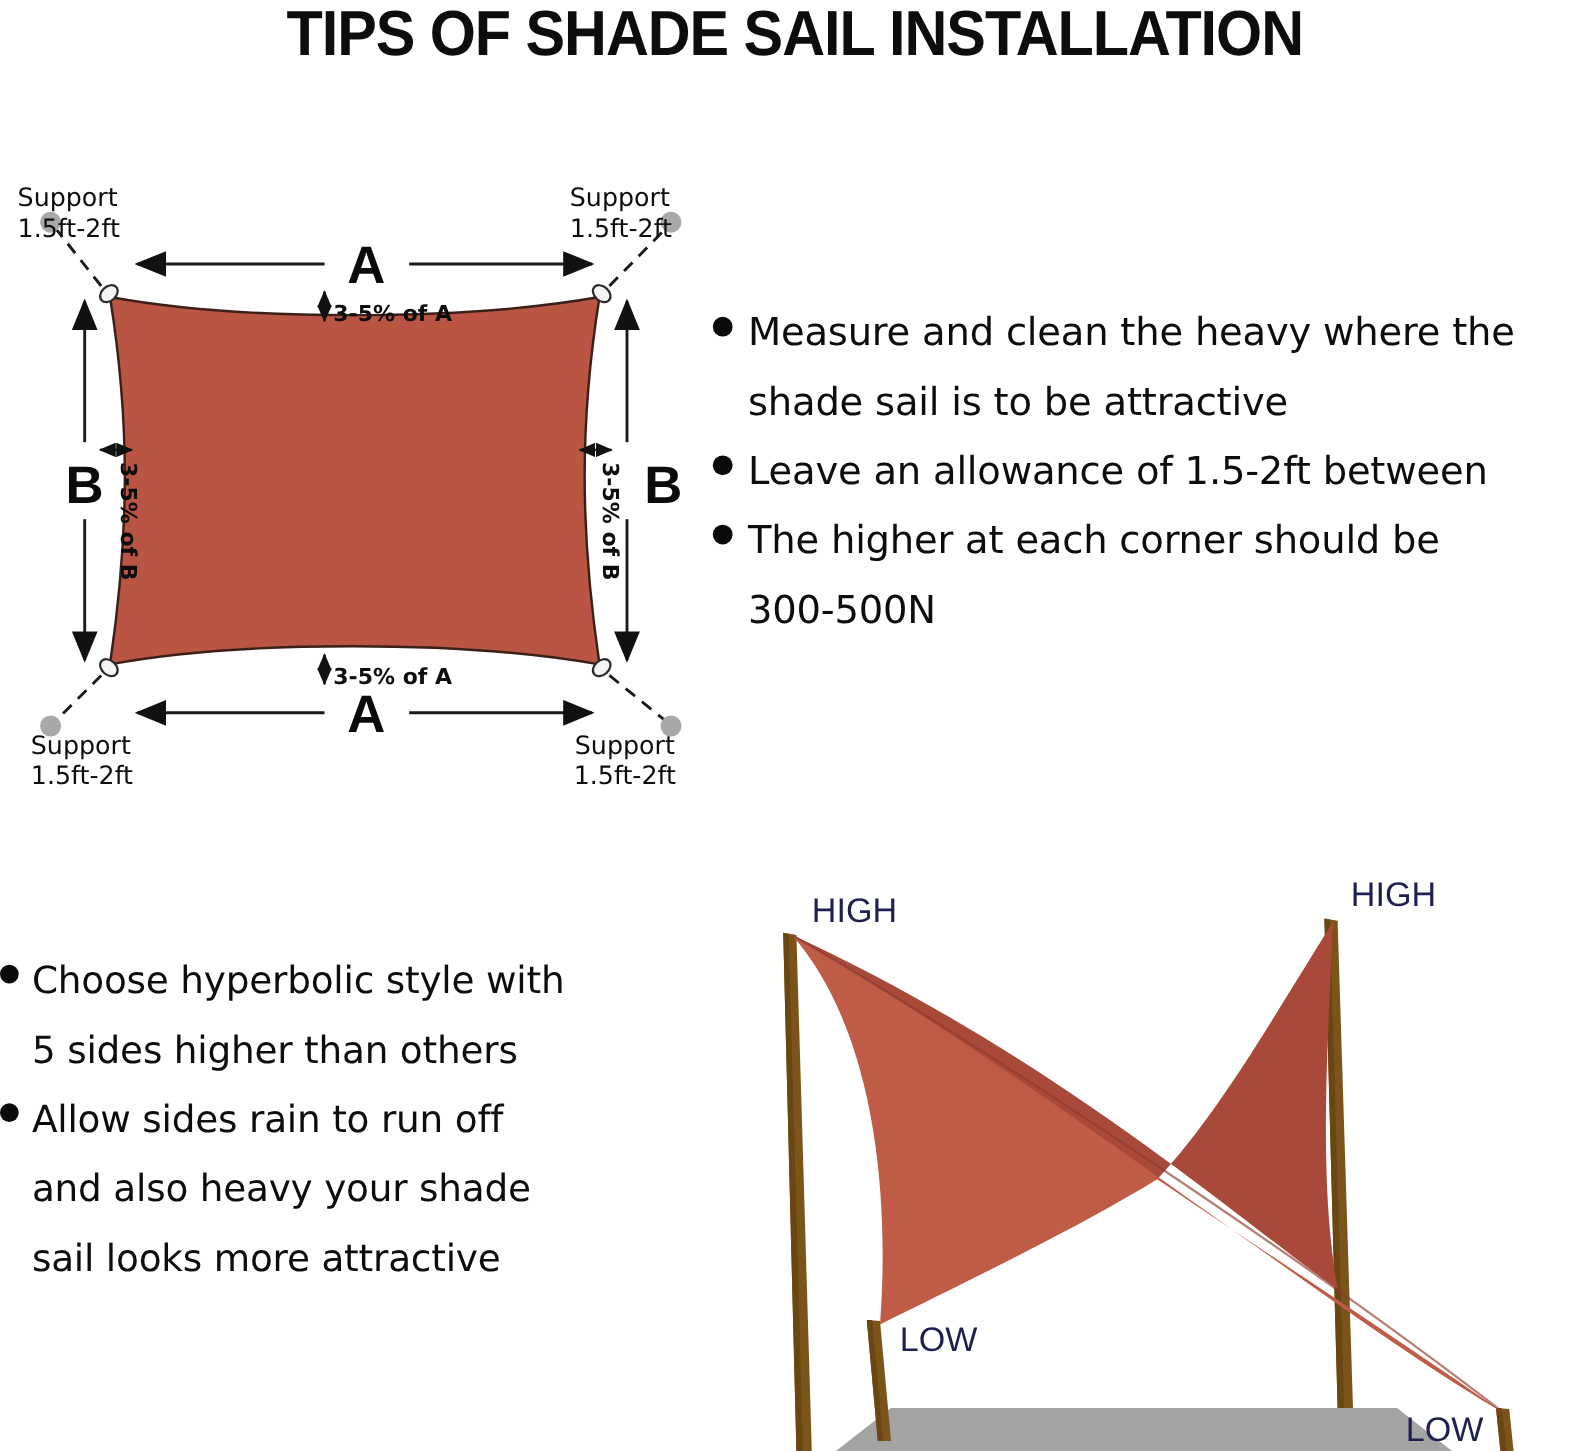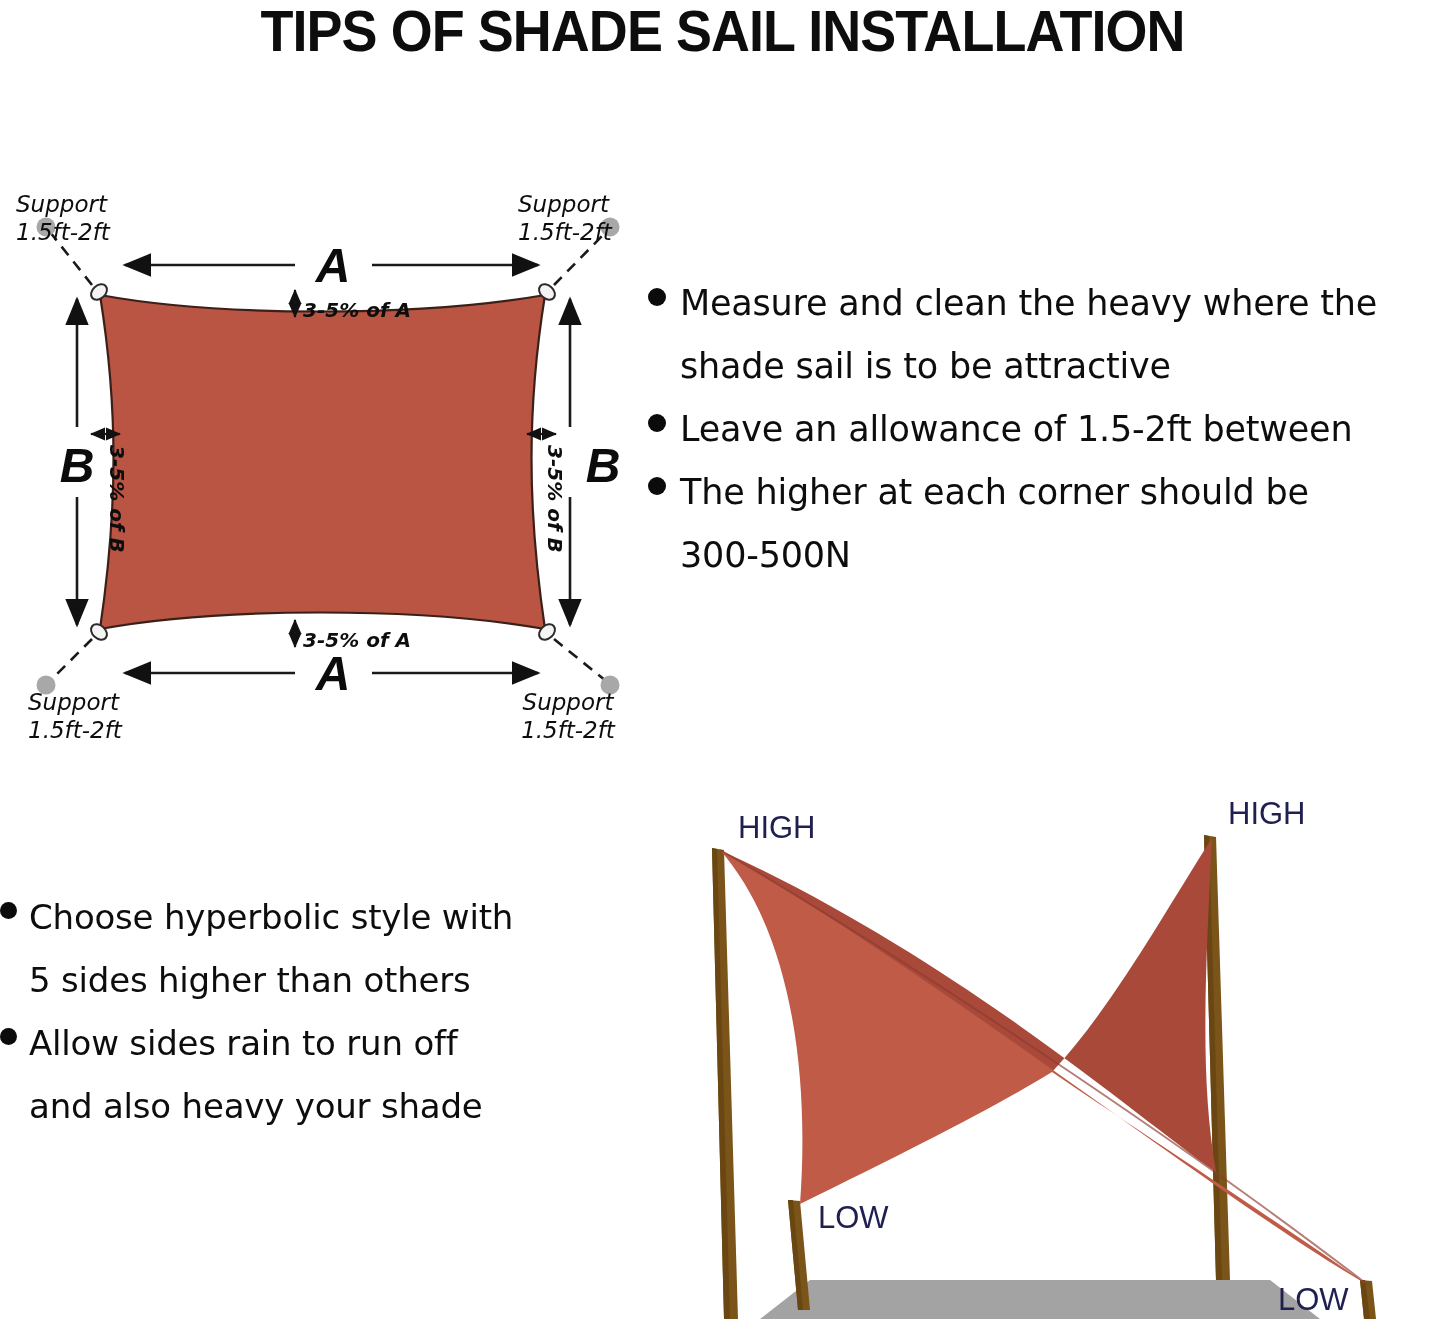--- a/index.html
+++ b/index.html
@@ -32,39 +32,38 @@
     color: #0d0d0d;
     transform: scaleX(0.93);
     transform-origin: center top;
     white-space: nowrap;
   }
 
   
   #rect-diagram {
     position: absolute;
     left: 0px;
-    top: 177px;
+    top: 152px;
     width: 660px;
     height: 570px;
-    font-style: italic;
   }
   #rect-diagram svg { display: block; }
 
   
   #tips-right {
     position: absolute;
     left: 648px;
     top: 272px;
     width: 800px;
   }
   
   #tips-left {
     position: absolute;
     left: 0px;
-    top: 886px;
+    top: 861px;
     width: 620px;
   }
 
   .bullet-row {
     display: flex;
     align-items: flex-start;
     margin-bottom: 0px;
   }
   .bullet-dot {
     flex: 0 0 auto;
@@ -249,20 +248,21 @@
       <span>Choose hyperbolic style with</span><br>
       <span>5 sides higher than others</span>
     </span>
   </div>
 
   <div class="bullet-row">
     <span class="bullet-dot"></span>
     <span class="bullet-text">
       <span>Allow sides rain to run off</span><br>
       <span>and also heavy your shade</span><br>
+      <span>sail looks more attractive</span>
     </span>
   </div>
 
 </div>
 
 <div id="hyper-diagram">
   <svg width="785" height="539" viewBox="0 0 785 539" xmlns="http://www.w3.org/2000/svg">
 
     <path d="M 150,500 L 610,500 L 660,539 L 100,539 Z" fill="#808080" opacity="0.72"></path>
 

